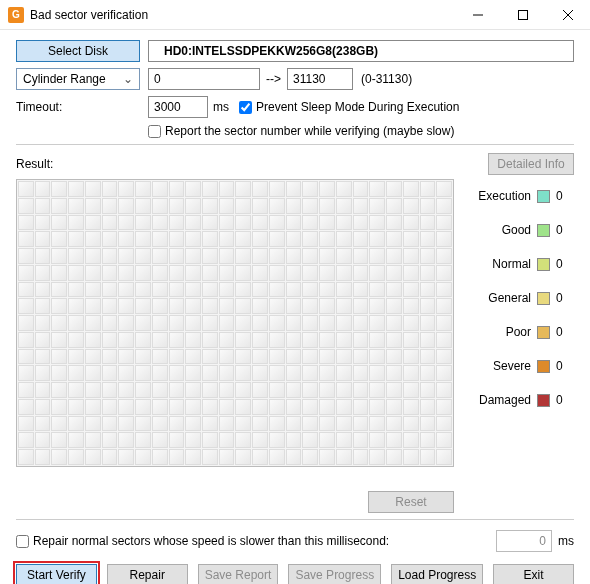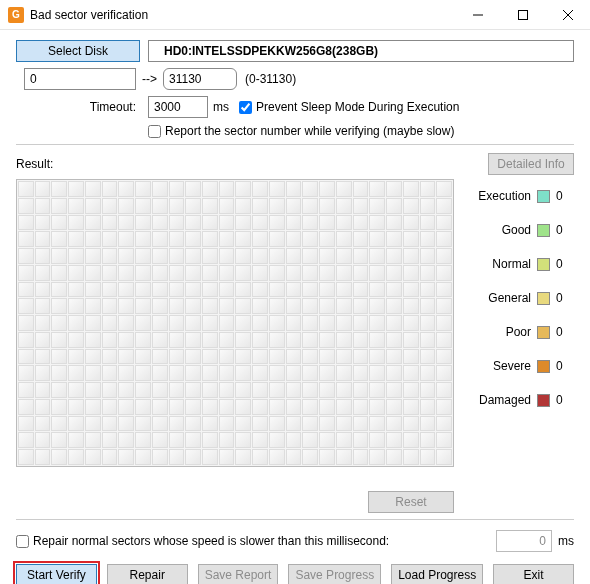--- a/index.html
+++ b/index.html
@@ -187,30 +187,34 @@
 
 <div class="content">
 
   <div class="row">
     <div class="btn blue" style="width:124px">Select Disk</div>
     <div class="gap"></div>
     <input class="textbox readonly bold" style="flex: 1 1 0%; padding-left: 15px;" readonly="" value="HD0:INTELSSDPEKKW256G8(238GB)">
   </div>
 
   <div class="row">
+    <div class="dropdown" style="width:124px">
+      <span>Cylinder Range</span>
+      <span class="dd-arrow">⌄</span>
+    </div>
     <div class="gap"></div>
     <input class="textbox" style="width: 112px;" value="0">
     <span class="arrow">--&gt;</span>
-    <input class="textbox" style="width: 74px; border-radius: 6px;" value="31130">
+    <input class="textbox" style="width: 66px;" value="31130">
     <div class="gap"></div>
     <span class="label">(0-31130)</span>
   </div>
 
   <div class="row">
-    <span class="label" style="width:124px;text-align:right;padding-right:4px">Timeout:</span>
+    <span class="label" style="width:124px;text-align:left;padding-right:4px">Timeout:</span>
     <div class="gap"></div>
     <input class="textbox" style="width: 60px;" value="3000">
     <span class="label" style="padding:0 10px 0 5px">ms</span>
     <label class="cb">
       <input type="checkbox" checked="" style="">
       <span>Prevent Sleep Mode During Execution</span>
     </label>
   </div>
 
   <div class="row" style="justify-content:flex-start;padding-left:132px">

